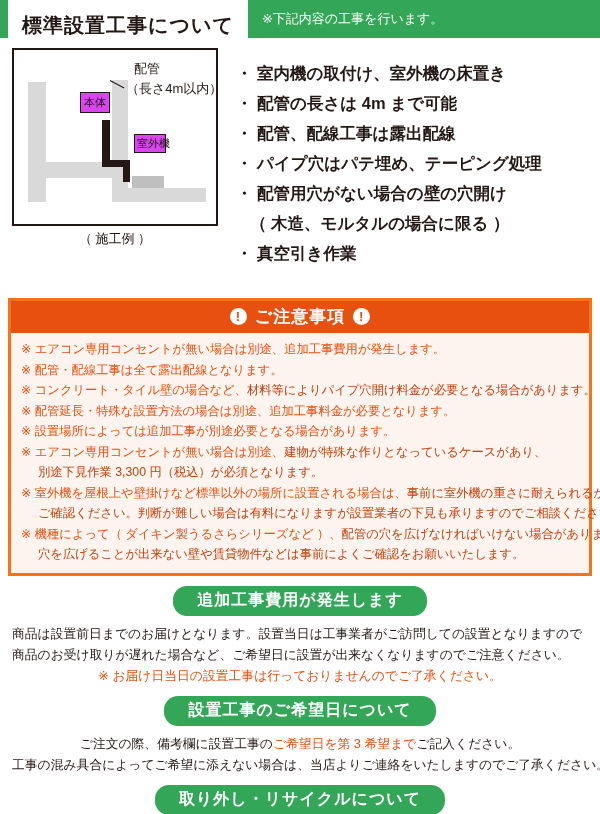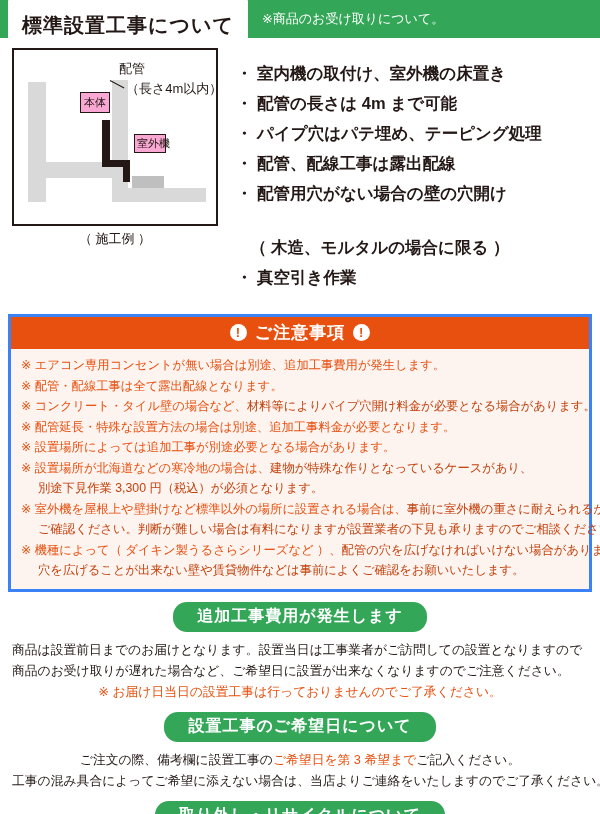--- a/index.html
+++ b/index.html
@@ -73,21 +73,21 @@
   }
   .g-label {
     position: absolute;
     font-size: 12px;
     color: #231815;
     line-height: 14px;
     white-space: nowrap;
   }
   .g-label.boxed {
     border: 1px solid #231815;
-    background: #f9a8d4;
+    background: #d946ef;
     padding: 2px 2px;
     font-size: 11px;
     text-align: center;
     line-height: 13px;
   }
   .small-note {
     position: absolute;
     font-size: 13px;
     color: #231815;
     white-space: nowrap;
@@ -110,27 +110,26 @@
   }
   .bullet {
     font-size: 16.5px;
     font-weight: bold;
     line-height: 30px;
     color: #231815;
     white-space: nowrap;
   }
   .bullet.indent {
     padding-left: 14px;
-    margin-top: 24px;
   }
 
   
   .caution {
-    border: 3px solid #3b82f6;
-    margin: 16px 8px 0 8px;
+    border: 3px solid #f97316;
+    margin: 24px 8px 0 8px;
     box-sizing: border-box;
   }
   .caution-head {
     background: #e7500f;
     color: #ffffff;
     text-align: center;
     font-weight: bold;
     font-size: 17px;
     padding: 4px 0 5px 0;
     letter-spacing: 1px;
@@ -193,71 +192,71 @@
   .s-line.red { color: #e7500f; }
   .s-line .red { color: #e7500f; }
 </style>
 </head>
 <body>
 
 <div class="page">
 
   <div class="green-band">
     <div class="band-title">標準設置工事について</div>
-    <div class="band-note">※商品のお受け取りについて。</div>
+    <div class="band-note">※下記内容の工事を行います。</div>
   </div>
 
   <div class="upper">
 
     <div class="diagram-wrap">
       <div class="diagram">
 
         <div class="wall-v" style="left:14px; top:32px; width:18px; height:120px;"></div>
         <div class="wall-v" style="left:14px; top:112px; width:86px; height:16px;"></div>
         <div class="wall-v" style="left:98px; top:30px; width:16px; height:122px;"></div>
         <div class="wall-v" style="left:98px; top:138px; width:94px; height:14px;"></div>
 
         <div class="g-label boxed" style="left:66px; top:42px; width:24px; padding:3px 2px;">本体</div>
 
         <div class="lead" style="left:88px; top:70px; width:8px; height:46px;"></div>
         <div class="lead" style="left:88px; top:110px; width:28px; height:7px;"></div>
         <div class="lead" style="left:109px; top:110px; width:7px; height:22px;"></div>
 
-        <div class="g-label" style="left:105px; top:12px; font-size:13px;">配管</div>
+        <div class="g-label" style="left:120px; top:12px; font-size:13px;">配管</div>
         <div class="small-note" style="left:112px; top:30px;">（長さ4m以内）</div>
         <div class="lead" style="left:96px; top:30px; width:16px; height:1px; transform:rotate(28deg); transform-origin:left center;"></div>
 
         <div class="g-label boxed" style="left:120px; top:84px; width:26px;">室外機</div>
         <div class="wall-v" style="left:118px; top:126px; width:32px; height:12px; background:#bfbfbf;"></div>
       </div>
       <div class="caption">（ 施工例 ）</div>
     </div>
 
     <div class="bullets">
       <div class="bullet">・ 室内機の取付け、室外機の床置き</div>
       <div class="bullet">・ 配管の長さは 4m まで可能</div>
+      <div class="bullet">・ 配管、配線工事は露出配線</div>
       <div class="bullet">・ パイプ穴はパテ埋め、テーピング処理</div>
-      <div class="bullet">・ 配管、配線工事は露出配線</div>
       <div class="bullet">・ 配管用穴がない場合の壁の穴開け</div>
       <div class="bullet indent">（ 木造、モルタルの場合に限る ）</div>
       <div class="bullet">・ 真空引き作業</div>
     </div>
   </div>
 
   <div class="caution">
     <div class="caution-head">
       <span class="bang">!</span><span>ご注意事項</span><span class="bang">!</span>
     </div>
     <div class="caution-body">
       <div class="c-line"><span>※ エアコン専用コンセントが無い場合は別途、追加工事費用が発生します。</span></div>
       <div class="c-line"><span>※ 配管・配線工事は全て露出配線となります。</span></div>
       <div class="c-line"><span>※ コンクリート・タイル壁の場合など、</span><span class="blk">材料等によりパイプ穴開け料金が必要となる場合があります。</span></div>
       <div class="c-line"><span>※ 配管延長・特殊な設置方法の場合は別途、追加工事料金が必要となります。</span></div>
       <div class="c-line"><span>※ 設置場所によっては追加工事が別途必要となる場合があります。</span></div>
-      <div class="c-line"><span>※ 設置場所が北海道などの寒冷地の場合は、</span><span class="blk">建物が特殊な作りとなっているケースがあり、</span></div>
+      <div class="c-line"><span>※ エアコン専用コンセントが無い場合は別途、</span><span class="blk">建物が特殊な作りとなっているケースがあり、</span></div>
       <div class="c-line sub"><span class="blk">別途下見作業 3,300 円（税込）が必須となります。</span></div>
       <div class="c-line"><span>※ 室外機を屋根上や壁掛けなど標準以外の場所に設置される場合は、</span><span class="blk">事前に室外機の重さに耐えられるか</span></div>
       <div class="c-line sub"><span class="blk">ご確認ください。判断が難しい場合は有料になりますが設置業者の下見も承りますのでご相談ください。</span></div>
       <div class="c-line"><span>※ 機種によって（ ダイキン製うるさらシリーズなど ）、</span><span class="blk">配管の穴を広げなければいけない場合があります。</span></div>
       <div class="c-line sub"><span class="blk">穴を広げることが出来ない壁や賃貸物件などは事前によくご確認をお願いいたします。</span></div>
     </div>
   </div>
 
   <div class="sec">
     <span class="pill">追加工事費用が発生します</span>

